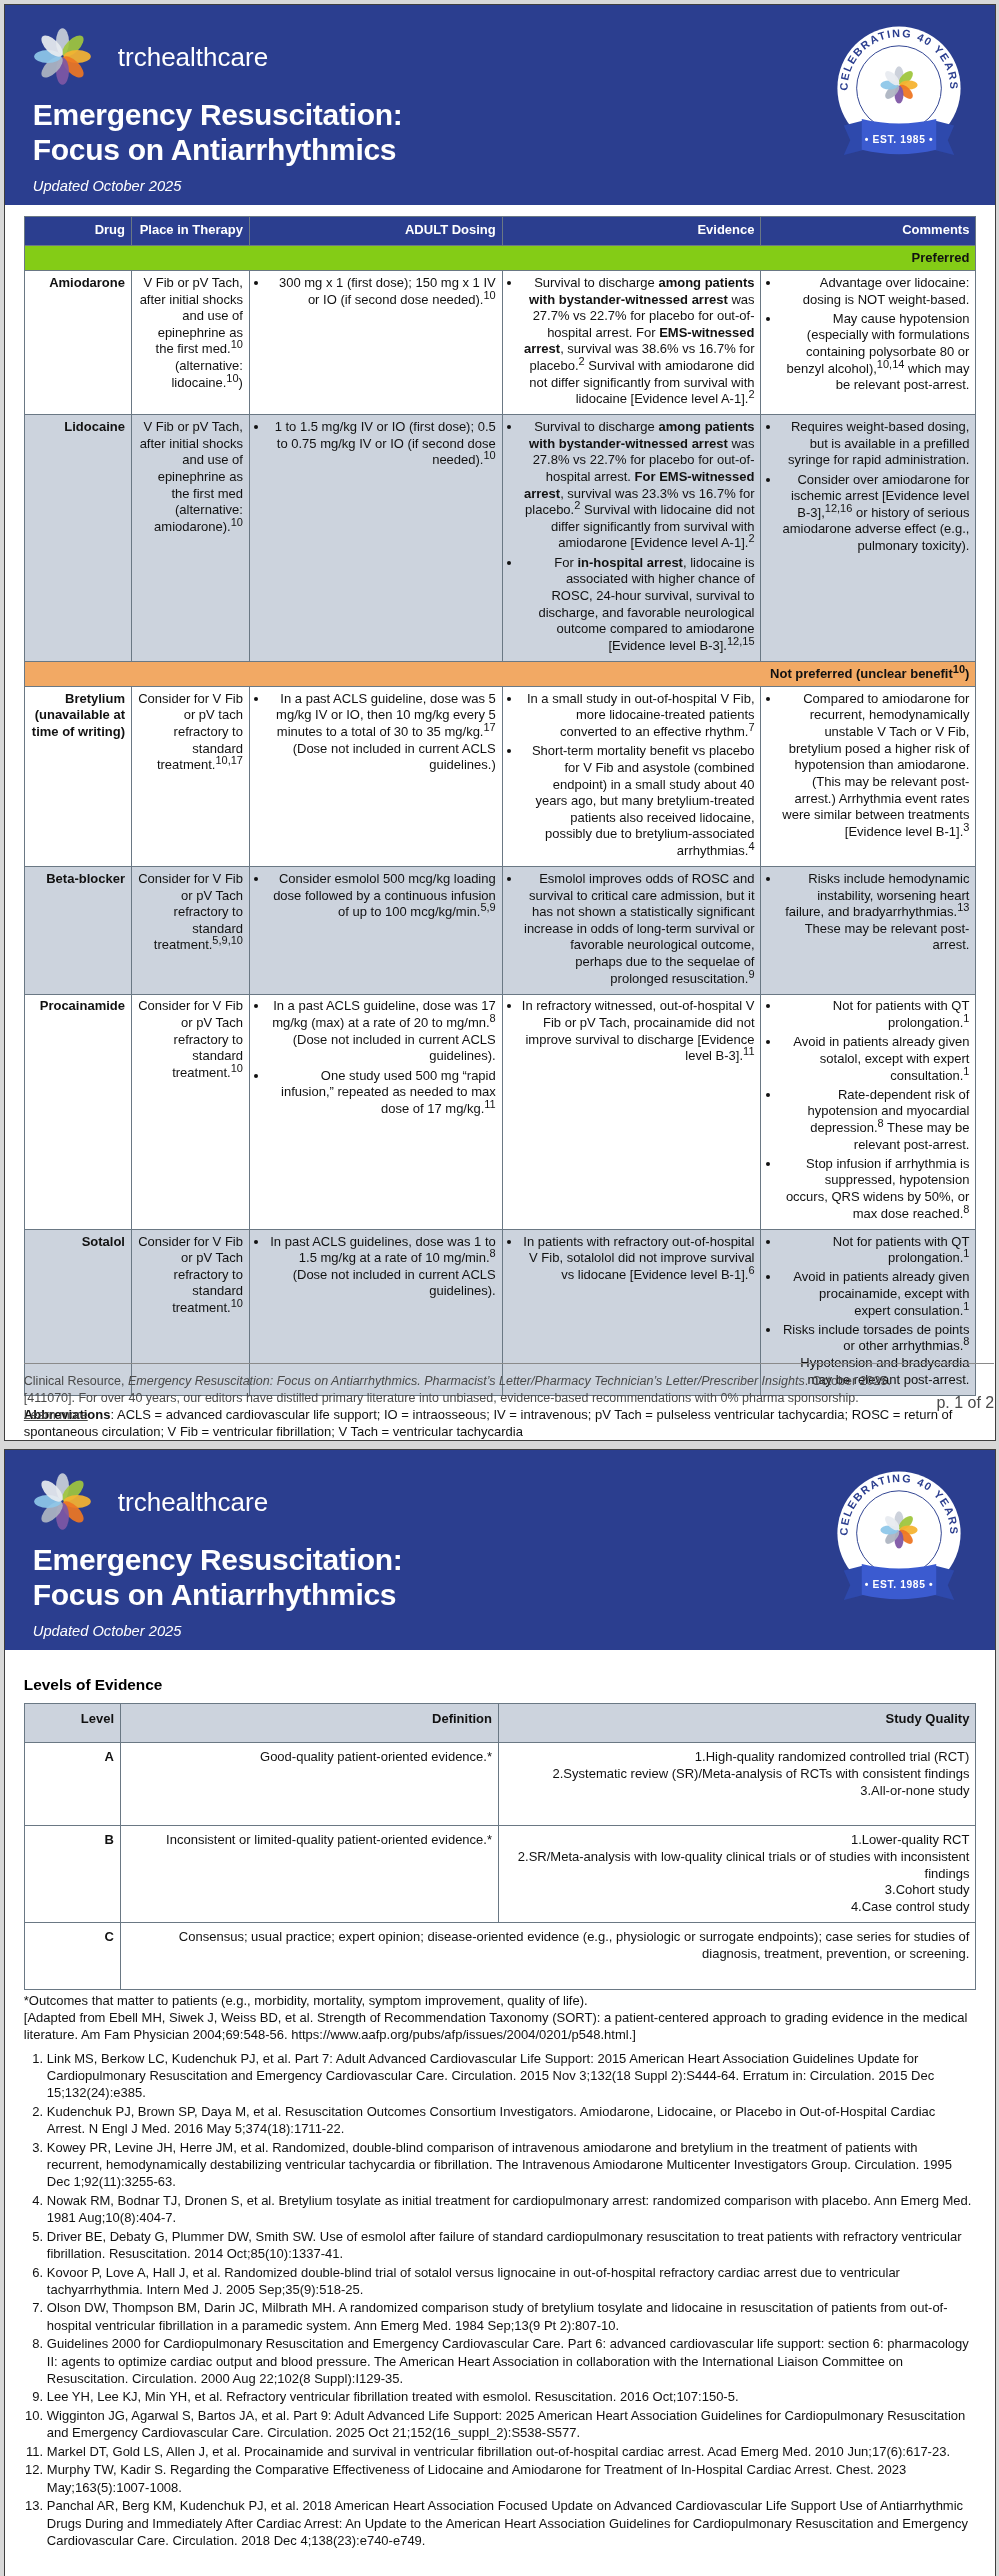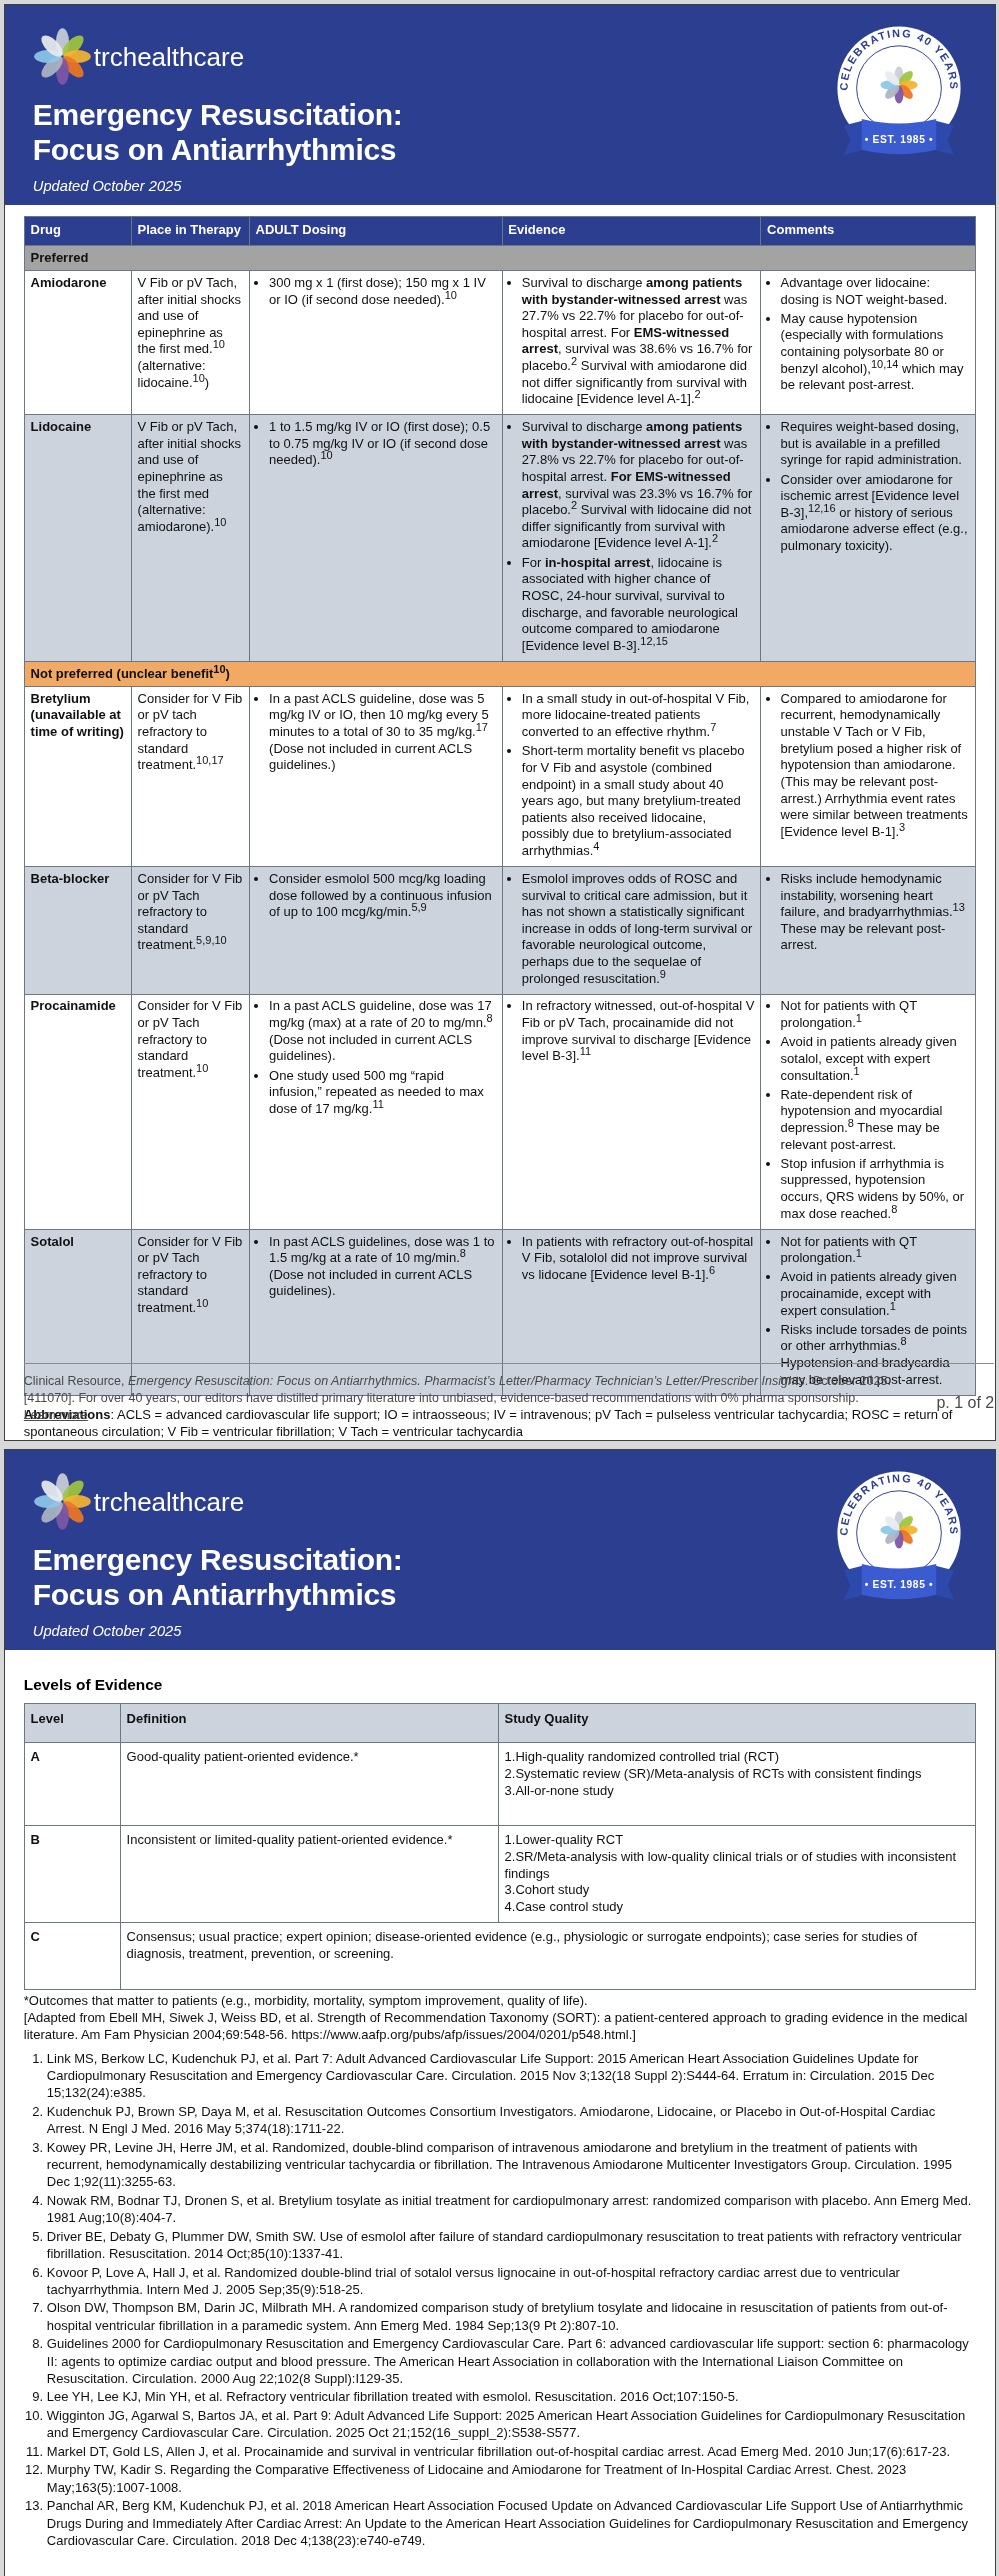--- a/index.html
+++ b/index.html
@@ -19,49 +19,49 @@
 
   
   .page-header {
     background: #2b3e8f;
     color: #fff;
     height: 200px;
     padding: 22px 28px 0 28px;
     position: relative;
     overflow: hidden;
   }
-  .brand-row { display: flex; align-items: center; gap: 2px; }
+  .brand-row { display: flex; align-items: center; gap: 26px; }
   .brand-name { font-size: 26px; font-weight: 400; letter-spacing: 0; }
   .page-title { margin-top: 10.2px; font-weight: bold; font-size: 30px; line-height: 1.16; letter-spacing: -0.3px; }
   .updated { margin-top: 10.2px; font-style: italic; font-size: 14.7px; }
   .badge { position: absolute; top: 19px; right: 33px; width: 126px; height: 154px; }
 
   
   .content { padding: 9px 19px 0 19px; }
   sup { font-size: 11px; vertical-align: super; line-height: 0; }
 
   table.grid { border-collapse: collapse; width: 100%; margin-top: 2.6px; }
   table.grid th, table.grid td {
     border: 1.9px solid #6a7884;
     vertical-align: top;
-    text-align: left;
+    text-align: right;
     padding: 3.8px 5.8px;
     font-size: 13px;
     line-height: 1.28;
     color: #111;
   }
   table.grid thead th {
     background: #2b3e8f;
     color: #fff;
     font-weight: bold;
     font-size: 13px;
     padding: 4.5px 5.8px 6.4px 5.8px;
   }
   td.band { font-weight: bold; font-size: 13.5px; padding: 4.5px 5.8px 5.8px 5.8px; }
-  td.band.preferred { background: #a3a3a3; }
+  td.band.preferred { background: #84cc16; }
   td.band.notpreferred { background: #f2a964; }
   tr.shaded td { background: #ccd3dd; }
   td.drug { font-weight: bold; }
   ul.cl { margin: 0; padding-left: 13.5px; list-style: disc; }
   ul.cl li { margin-bottom: 2.6px; }
 
   
   #drug-table col.c-drug { width: 107px; }
   #drug-table col.c-place { width: 118px; }
   #drug-table col.c-dose { width: 253px; }

